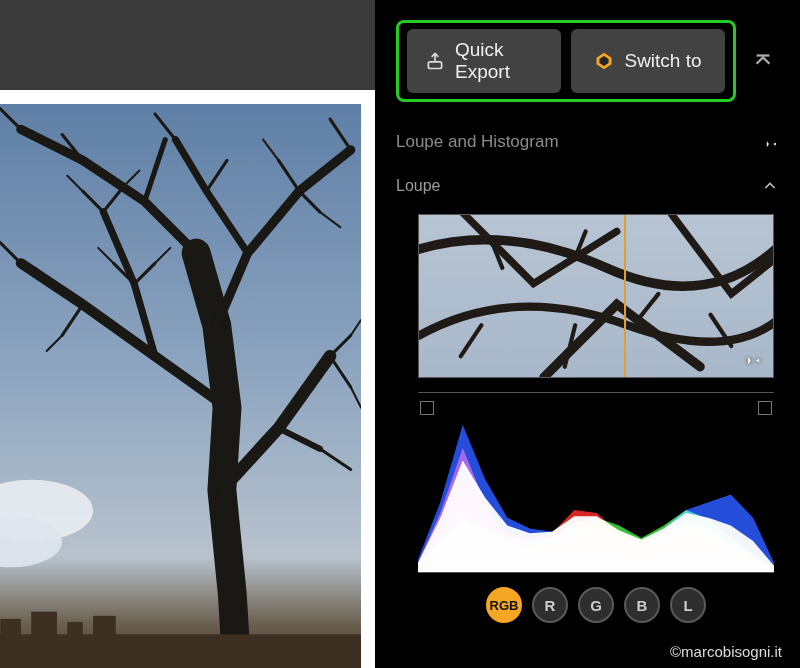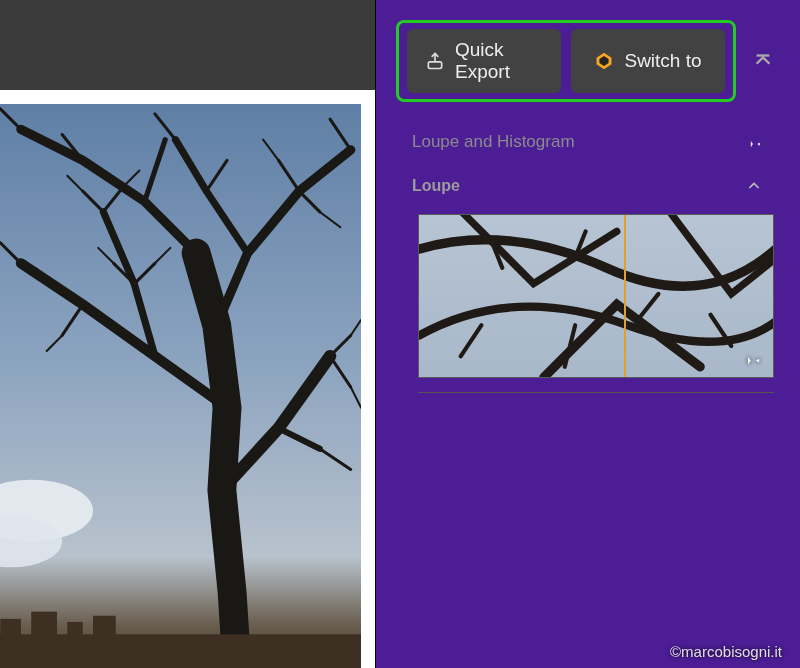--- a/index.html
+++ b/index.html
@@ -6,30 +6,30 @@
   html, body { width: 800px; height: 668px; overflow: hidden; background:#2d2d2d; font-family: -apple-system, Helvetica, Arial, sans-serif; color:#bbb; }
   .app { display:flex; width:800px; height:668px; }
 
   
   .left { flex:0 0 375px; background:#3b3b3b; position:relative; padding-top:90px; }
   .preview-wrapper { background:#fff; padding:14px 14px 0 0; margin-left:-10px; height:580px; overflow:hidden; }
   .preview { width:100%; height:100%; background:linear-gradient(to bottom,#5f7fa6 0%, #8ba3bf 45%, #b8c2cd 80%, #6a5f4f 92%, #413527 100%); position:relative; overflow:hidden; }
   .preview svg { position:absolute; top:0; left:0; width:100%; height:100%; }
 
   
-  .right { flex:1; background:#4c1d95; position:relative; display:flex; flex-direction:column; border-left:1px solid #000; }
+  .right { flex:1; background:#000000; position:relative; display:flex; flex-direction:column; border-left:1px solid #000; }
 
   .toolbar-row { padding:20px 20px 18px 20px; display:flex; align-items:center; gap:10px; }
   .hl { border:3px solid #22cc22; border-radius:8px; padding:6px 8px; display:flex; gap:10px; flex:1; }
   .btn { background:#424242; border-radius:6px; display:flex; align-items:center; gap:10px; padding:10px 18px; color:#eee; font-size:19px; cursor:pointer; flex:1; justify-content:center; }
   .btn .ic { display:flex; }
   .collapse-all { width:34px; height:34px; display:flex; align-items:center; justify-content:center; cursor:pointer; color:#aaa; }
 
-  .section-hdr { display:flex; align-items:center; justify-content:space-between; padding:12px 36px; font-size:17px; color:#8b8b8b; }
-  .section-hdr.sub { font-size:16px; color:#9c9c9c;font-weight:bold; }
+  .section-hdr { display:flex; align-items:center; justify-content:space-between; padding:12px 20px; font-size:17px; color:#8b8b8b; }
+  .section-hdr.sub { font-size:16px; color:#9c9c9c; }
   .pin-ic, .chev-ic { width:20px; height:20px; display:flex; align-items:center; justify-content:center; color:#ddd; cursor:pointer; }
 
   .loupe-box { margin:6px 26px 14px 42px; height:164px; border:1px solid #5a5a5a; position:relative; overflow:hidden; background:linear-gradient(to bottom,#b7c4d3 0%, #a8b8ca 100%); }
   .loupe-box .crosshair { position:absolute; left:58%; top:0; width:2px; height:100%; background:#e0a030; }
   .loupe-box svg { position:absolute; top:0; left:0; width:100%; height:100%; }
   .loupe-pin { position:absolute; bottom:8px; right:10px; width:22px; height:22px; color:#fff; filter:drop-shadow(0 0 2px #000); }
 
   .sep { height:1px; background:#555; margin:0 26px 0 42px; }
 
   .hist-wrap { margin:8px 26px 12px 42px; position:relative; }
@@ -185,17 +185,40 @@
       <div class="loupe-pin">
         <svg width="22" height="22" viewBox="0 0 24 24" fill="#fff">
             <path d="M14 3l7 7-4 1-4 4 1 5-3-3-6 6 6-6-3-3 5 1 4-4 1-4-4-4z" transform="rotate(45 12 12)"></path>
           </svg>
       </div>
     </div>
 
     <div class="sep"></div>
 
 
+    <div class="hist-wrap">
+      <div class="hist-top">
+        <div class="clip-box"></div>
+        <div class="clip-box"></div>
+      </div>
+      <div class="hist">
+        <svg id="hist-svg" viewBox="0 0 340 156" preserveAspectRatio="none">
+            <path d="M0 156 L0.0 146.6 L21.3 101.4 L42.7 43.7 L64.0 81.1 L85.3 109.2 L106.7 117.0 L128.0 115.4 L149.3 99.8 L170.7 99.8 L192.0 113.9 L213.3 123.2 L234.7 112.3 L256.0 96.7 L277.3 101.4 L298.7 109.2 L320.0 124.8 L340.0 149.8 L340 156 Z" fill="#ffffff" opacity="0.95" style="mix-blend-mode: normal;"></path>
+            <path d="M0 156 L0.0 143.5 L21.3 85.8 L42.7 7.8 L64.0 62.4 L85.3 101.4 L106.7 112.3 L128.0 115.4 L149.3 109.2 L170.7 112.3 L192.0 121.7 L213.3 124.8 L234.7 112.3 L256.0 93.6 L277.3 85.8 L298.7 78.0 L320.0 101.4 L340.0 146.6 L340 156 Z" fill="#2a5cff" opacity="0.85" style="mix-blend-mode: screen;"></path>
+            <path d="M0 156 L0.0 148.2 L21.3 124.8 L42.7 101.4 L64.0 112.3 L85.3 121.7 L106.7 124.8 L128.0 121.7 L149.3 106.1 L170.7 101.4 L192.0 109.2 L213.3 121.7 L234.7 109.2 L256.0 93.6 L277.3 103.0 L298.7 121.7 L320.0 137.3 L340.0 151.3 L340 156 Z" fill="#40e040" opacity="0.85" style="mix-blend-mode: screen;"></path>
+            <path d="M0 156 L0.0 148.2 L21.3 109.2 L42.7 62.4 L64.0 93.6 L85.3 117.0 L106.7 121.7 L128.0 117.0 L149.3 93.6 L170.7 96.7 L192.0 117.0 L213.3 124.8 L234.7 117.0 L256.0 109.2 L277.3 121.7 L298.7 132.6 L320.0 143.5 L340.0 152.9 L340 156 Z" fill="#ff2a2a" opacity="0.85" style="mix-blend-mode: screen;"></path>
+            <path d="M0 156 L0.0 146.6 L21.3 96.7 L42.7 31.2 L64.0 85.8 L85.3 124.8 L106.7 134.2 L128.0 137.3 L149.3 134.2 L170.7 137.3 L192.0 140.4 L213.3 143.5 L234.7 140.4 L256.0 134.2 L277.3 137.3 L298.7 140.4 L320.0 146.6 L340.0 152.9 L340 156 Z" fill="#ff3df2" opacity="0.6" style="mix-blend-mode: screen;"></path>
+            <path d="M0 156 L0.0 149.8 L21.3 127.9 L42.7 109.2 L64.0 118.6 L85.3 127.9 L106.7 131.0 L128.0 127.9 L149.3 112.3 L170.7 109.2 L192.0 118.6 L213.3 127.9 L234.7 118.6 L256.0 106.1 L277.3 112.3 L298.7 127.9 L320.0 140.4 L340.0 152.9 L340 156 Z" fill="#ffe040" opacity="0.6" style="mix-blend-mode: screen;"></path>
+          </svg>
+      </div>
+      <div class="chan-row">
+        <div class="chan active">RGB</div>
+        <div class="chan">R</div>
+        <div class="chan">G</div>
+        <div class="chan">B</div>
+        <div class="chan">L</div>
+      </div>
+    </div>
 
   </div>
 </div>
 
 <div class="watermark">©marcobisogni.it</div>
 
 </body></html>

